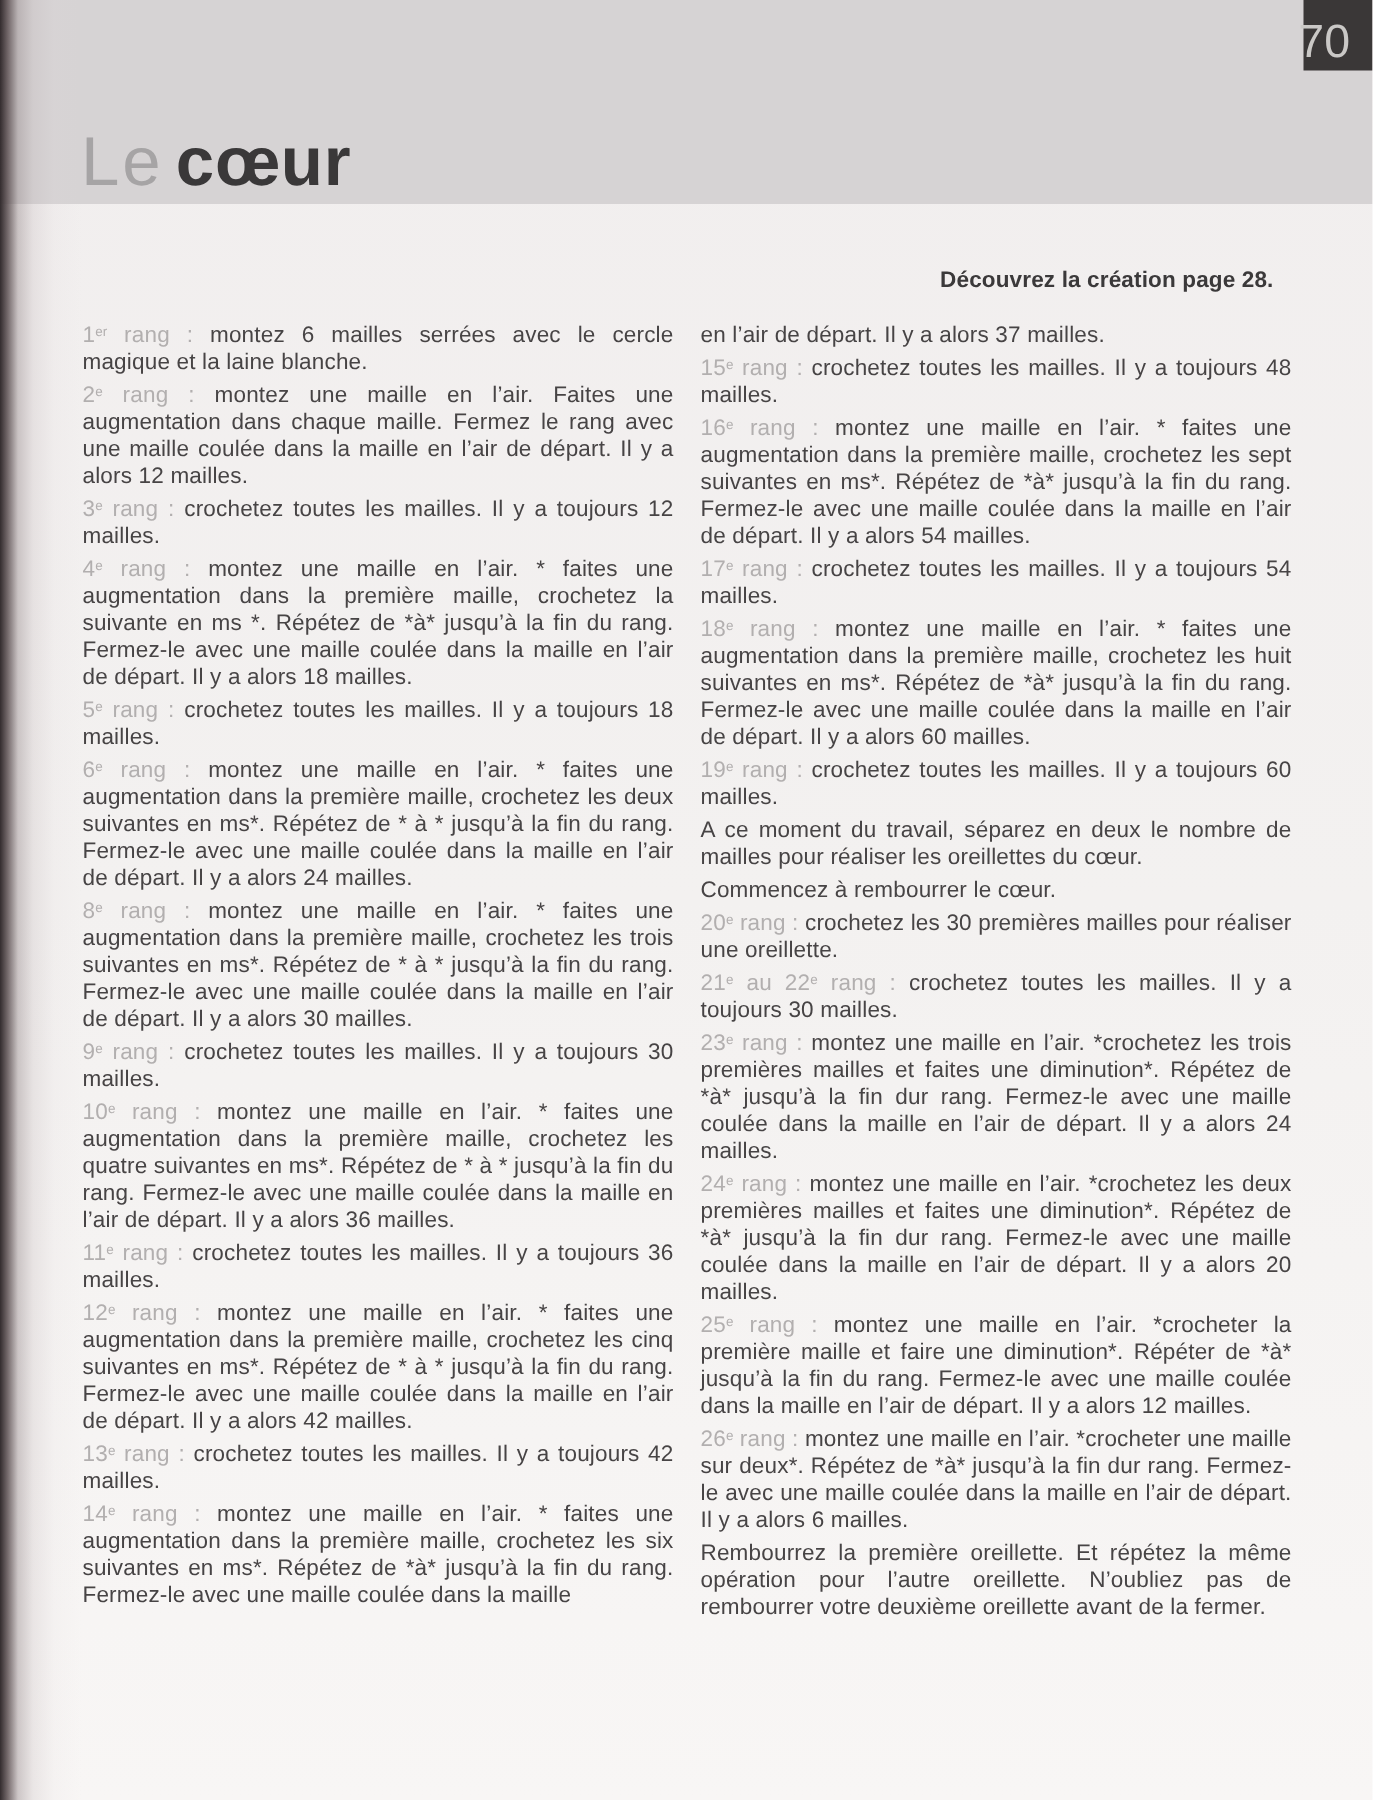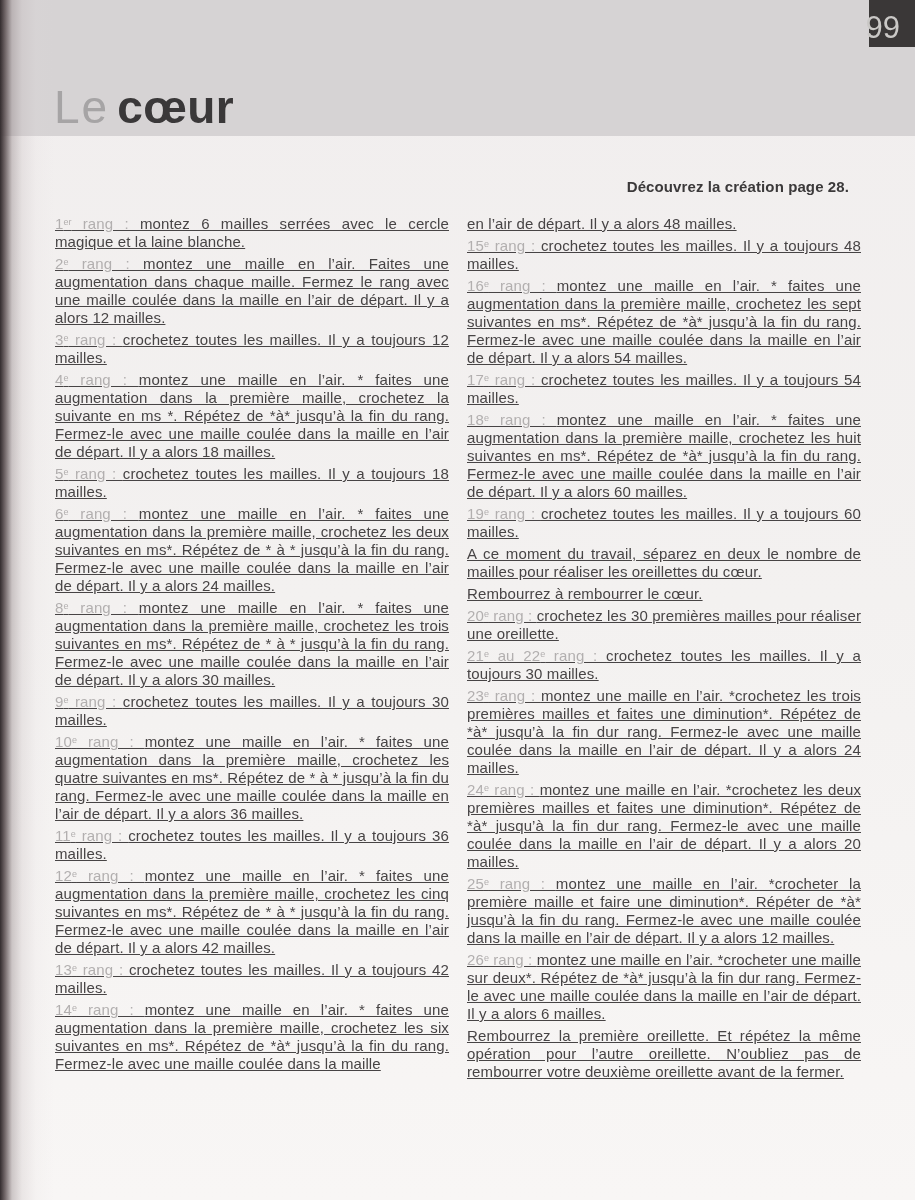--- a/index.html
+++ b/index.html
@@ -41,21 +41,20 @@
     width: 806px;
     display: flex; gap: 18px;
   }
   .col { flex: 1; min-width: 0; }
   p.para {
     margin: 0; padding: 0;
     font-size: 15px; line-height: 18px;
     color: #474445;
     text-align: justify;
     letter-spacing: 0.12px;
-    text-decoration: underline;
   }
   p.para + p.para { margin-top: 4px; }
   .rang-label { color: #b2afaf; }
   .rang-label sup { font-size: 9px; line-height: 0; vertical-align: 4px; letter-spacing: 0; }
   .binding-shadow {
     position: absolute; top: 0; left: 0;
     width: 54px; height: 1200px;
     pointer-events: none;
     background: linear-gradient(90deg,
       #332c2e 0px,
@@ -69,49 +68,49 @@
 </head>
 <body>
 
 <div class="header-band">
   <div class="title">
     <span class="title-light">Le</span><span class="title-bold">cœur</span>
   </div>
 </div>
 
 <div class="page-box"></div>
-<div class="page-num">99</div>
+<div class="page-num">70</div>
 
 <div class="subtitle">Découvrez la création page 28.</div>
 
 <div class="columns">
   <div class="col">
       <p class="para"><span class="rang-label">1<sup>er</sup> rang : </span><span class="para-text">montez 6 mailles serrées avec le cercle magique et la laine blanche.</span></p>
       <p class="para"><span class="rang-label">2<sup>e</sup> rang : </span><span class="para-text">montez une maille en l’air. Faites une augmentation dans chaque maille. Fermez le rang avec une maille coulée dans la maille en l’air de départ. Il y a alors 12 mailles.</span></p>
       <p class="para"><span class="rang-label">3<sup>e</sup> rang : </span><span class="para-text">crochetez toutes les mailles. Il y a toujours 12 mailles.</span></p>
       <p class="para"><span class="rang-label">4<sup>e</sup> rang : </span><span class="para-text">montez une maille en l’air. * faites une augmentation dans la première maille, crochetez la suivante en ms *. Répétez de *à* jusqu’à la fin du rang. Fermez-le avec une maille coulée dans la maille en l’air de départ. Il y a alors 18 mailles.</span></p>
       <p class="para"><span class="rang-label">5<sup>e</sup> rang : </span><span class="para-text">crochetez toutes les mailles. Il y a toujours 18 mailles.</span></p>
       <p class="para"><span class="rang-label">6<sup>e</sup> rang : </span><span class="para-text">montez une maille en l’air. * faites une augmentation dans la première maille, crochetez les deux suivantes en ms*. Répétez de * à * jusqu’à la fin du rang. Fermez-le avec une maille coulée dans la maille en l’air de départ. Il y a alors 24 mailles.</span></p>
       <p class="para"><span class="rang-label">8<sup>e</sup> rang : </span><span class="para-text">montez une maille en l’air. * faites une augmentation dans la première maille, crochetez les trois suivantes en ms*. Répétez de * à * jusqu’à la fin du rang. Fermez-le avec une maille coulée dans la maille en l’air de départ. Il y a alors 30 mailles.</span></p>
       <p class="para"><span class="rang-label">9<sup>e</sup> rang : </span><span class="para-text">crochetez toutes les mailles. Il y a toujours 30 mailles.</span></p>
       <p class="para"><span class="rang-label">10<sup>e</sup> rang : </span><span class="para-text">montez une maille en l’air. * faites une augmentation dans la première maille, crochetez les quatre suivantes en ms*. Répétez de * à * jusqu’à la fin du rang. Fermez-le avec une maille coulée dans la maille en l’air de départ. Il y a alors 36 mailles.</span></p>
       <p class="para"><span class="rang-label">11<sup>e</sup> rang : </span><span class="para-text">crochetez toutes les mailles. Il y a toujours 36 mailles.</span></p>
       <p class="para"><span class="rang-label">12<sup>e</sup> rang : </span><span class="para-text">montez une maille en l’air. * faites une augmentation dans la première maille, crochetez les cinq suivantes en ms*. Répétez de * à * jusqu’à la fin du rang. Fermez-le avec une maille coulée dans la maille en l’air de départ. Il y a alors 42 mailles.</span></p>
       <p class="para"><span class="rang-label">13<sup>e</sup> rang : </span><span class="para-text">crochetez toutes les mailles. Il y a toujours 42 mailles.</span></p>
       <p class="para"><span class="rang-label">14<sup>e</sup> rang : </span><span class="para-text">montez une maille en l’air. * faites une augmentation dans la première maille, crochetez les six suivantes en ms*. Répétez de *à* jusqu’à la fin du rang. Fermez-le avec une maille coulée dans la maille</span></p>
     </div>
   <div class="col">
-      <p class="para"><span class="para-text">en l’air de départ. Il y a alors 48 mailles.</span></p>
+      <p class="para"><span class="para-text">en l’air de départ. Il y a alors 37 mailles.</span></p>
       <p class="para"><span class="rang-label">15<sup>e</sup> rang : </span><span class="para-text">crochetez toutes les mailles. Il y a toujours 48 mailles.</span></p>
       <p class="para"><span class="rang-label">16<sup>e</sup> rang : </span><span class="para-text">montez une maille en l’air. * faites une augmentation dans la première maille, crochetez les sept suivantes en ms*. Répétez de *à* jusqu’à la fin du rang. Fermez-le avec une maille coulée dans la maille en l’air de départ. Il y a alors 54 mailles.</span></p>
       <p class="para"><span class="rang-label">17<sup>e</sup> rang : </span><span class="para-text">crochetez toutes les mailles. Il y a toujours 54 mailles.</span></p>
       <p class="para"><span class="rang-label">18<sup>e</sup> rang : </span><span class="para-text">montez une maille en l’air. * faites une augmentation dans la première maille, crochetez les huit suivantes en ms*. Répétez de *à* jusqu’à la fin du rang. Fermez-le avec une maille coulée dans la maille en l’air de départ. Il y a alors 60 mailles.</span></p>
       <p class="para"><span class="rang-label">19<sup>e</sup> rang : </span><span class="para-text">crochetez toutes les mailles. Il y a toujours 60 mailles.</span></p>
       <p class="para"><span class="para-text">A ce moment du travail, séparez en deux le nombre de mailles pour réaliser les oreillettes du cœur.</span></p>
-      <p class="para"><span class="para-text">Rembourrez à rembourrer le cœur.</span></p>
+      <p class="para"><span class="para-text">Commencez à rembourrer le cœur.</span></p>
       <p class="para"><span class="rang-label">20<sup>e</sup> rang : </span><span class="para-text">crochetez les 30 premières mailles pour réaliser une oreillette.</span></p>
       <p class="para"><span class="rang-label">21<sup>e</sup> au 22<sup>e</sup> rang : </span><span class="para-text">crochetez toutes les mailles. Il y a toujours 30 mailles.</span></p>
       <p class="para"><span class="rang-label">23<sup>e</sup> rang : </span><span class="para-text">montez une maille en l’air. *crochetez les trois premières mailles et faites une diminution*. Répétez de *à* jusqu’à la fin dur rang. Fermez-le avec une maille coulée dans la maille en l’air de départ. Il y a alors 24 mailles.</span></p>
       <p class="para"><span class="rang-label">24<sup>e</sup> rang : </span><span class="para-text">montez une maille en l’air. *crochetez les deux premières mailles et faites une diminution*. Répétez de *à* jusqu’à la fin dur rang. Fermez-le avec une maille coulée dans la maille en l’air de départ. Il y a alors 20 mailles.</span></p>
       <p class="para"><span class="rang-label">25<sup>e</sup> rang : </span><span class="para-text">montez une maille en l’air. *crocheter la première maille et faire une diminution*. Répéter de *à* jusqu’à la fin du rang. Fermez-le avec une maille coulée dans la maille en l’air de départ. Il y a alors 12 mailles.</span></p>
       <p class="para"><span class="rang-label">26<sup>e</sup> rang : </span><span class="para-text">montez une maille en l’air. *crocheter une maille sur deux*. Répétez de *à* jusqu’à la fin dur rang. Fermez-le avec une maille coulée dans la maille en l’air de départ. Il y a alors 6 mailles.</span></p>
       <p class="para"><span class="para-text">Rembourrez la première oreillette. Et répétez la même opération pour l’autre oreillette. N’oubliez pas de rembourrer votre deuxième oreillette avant de la fermer.</span></p>
     </div>
 </div>
 

